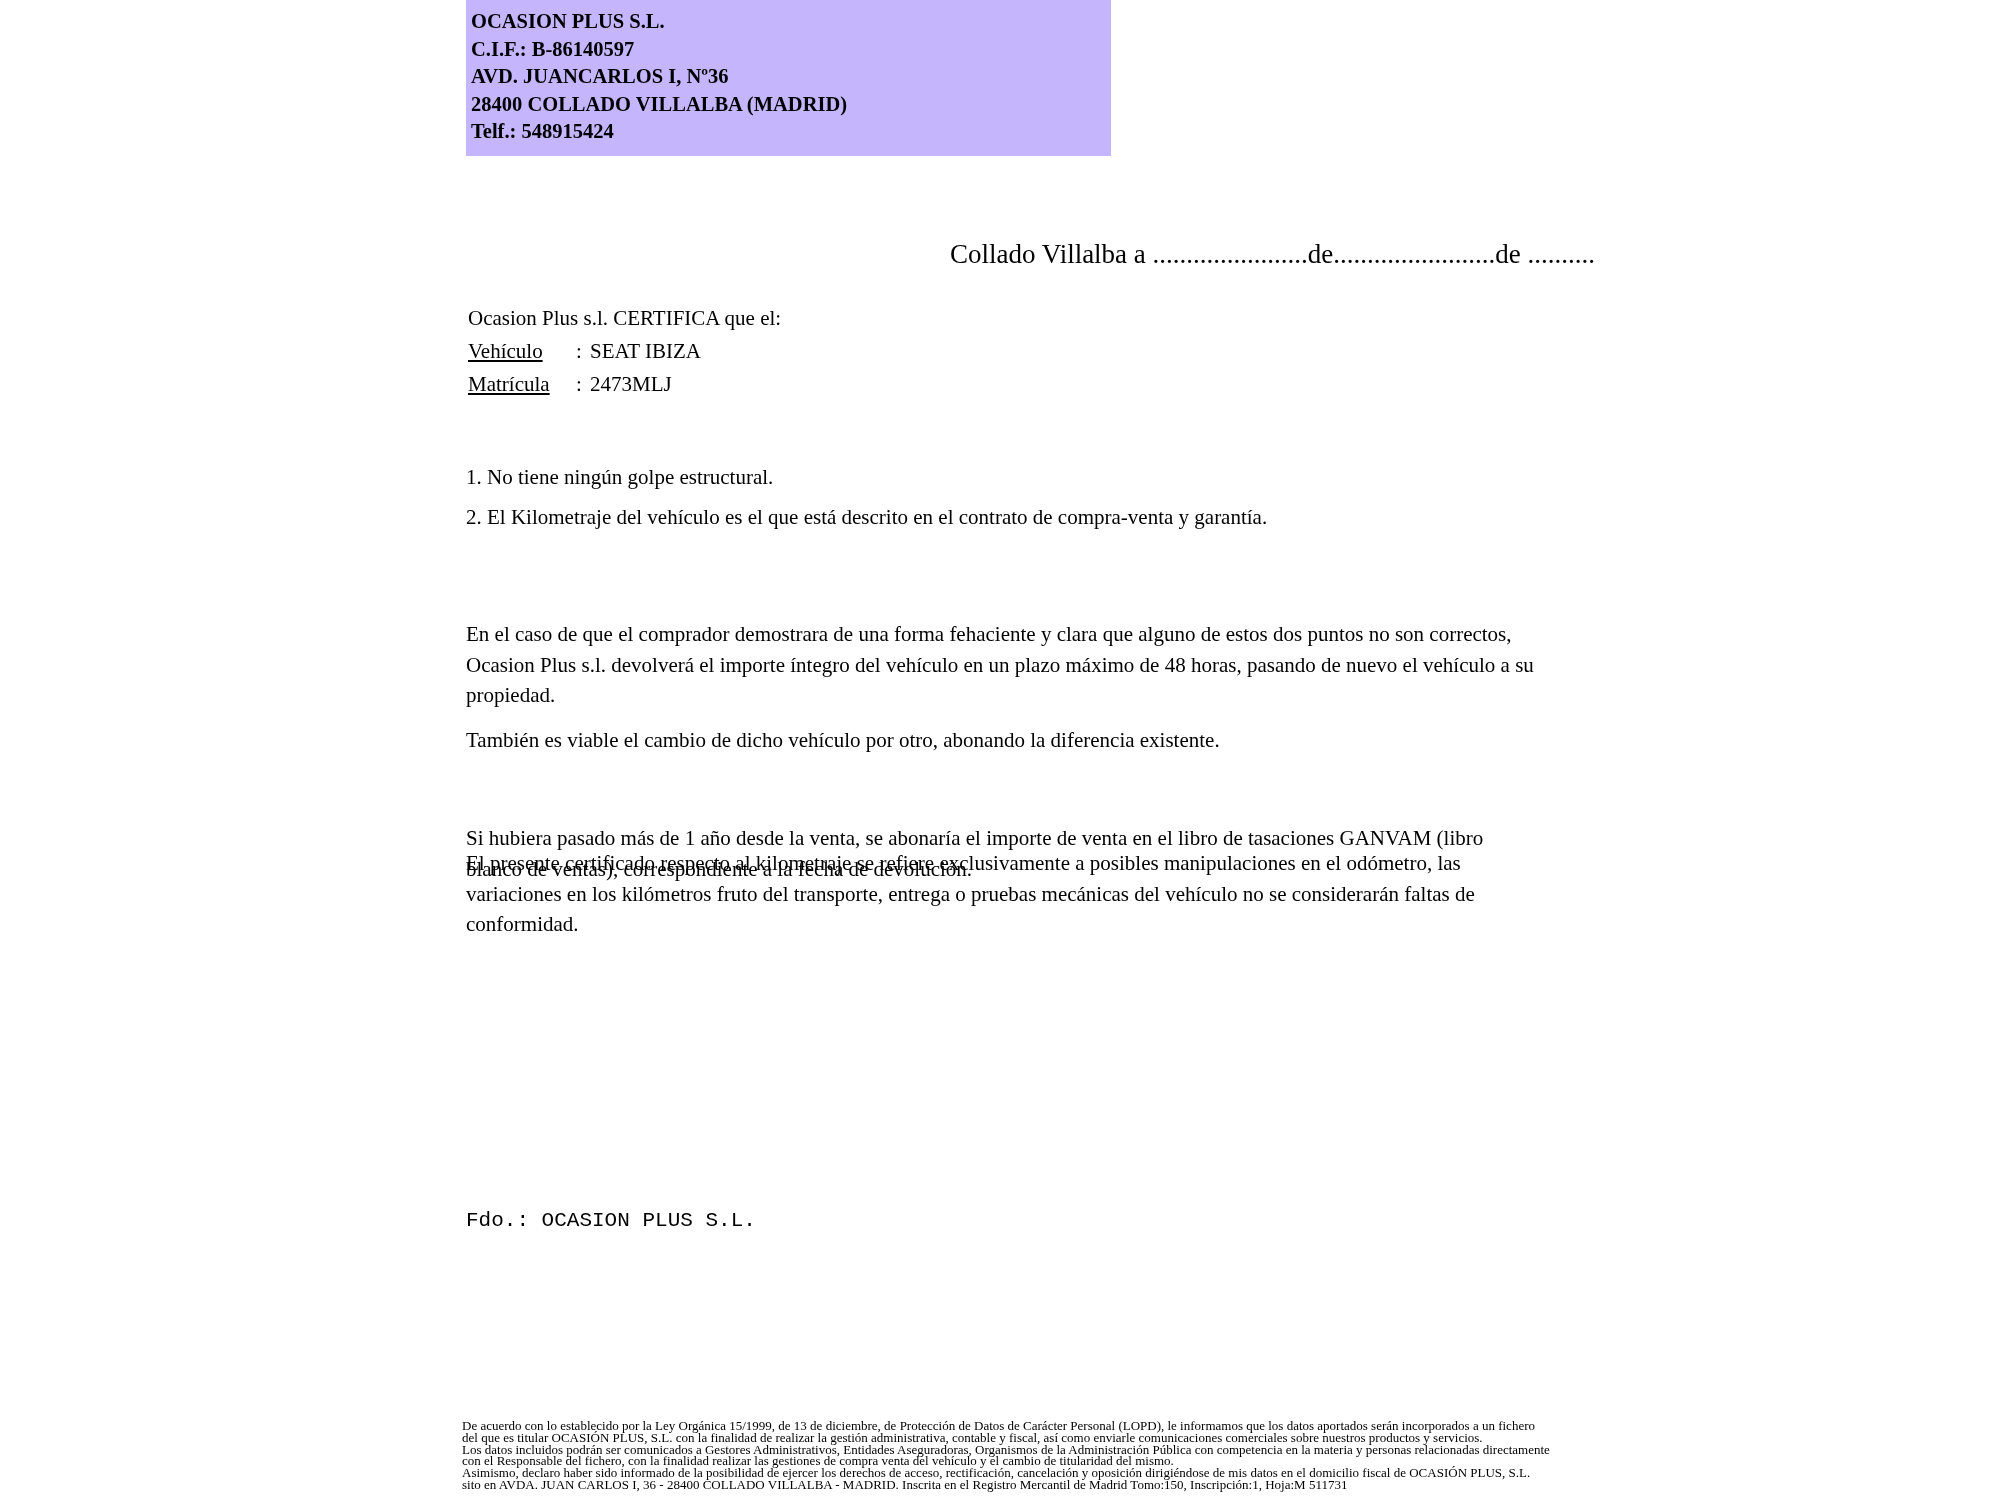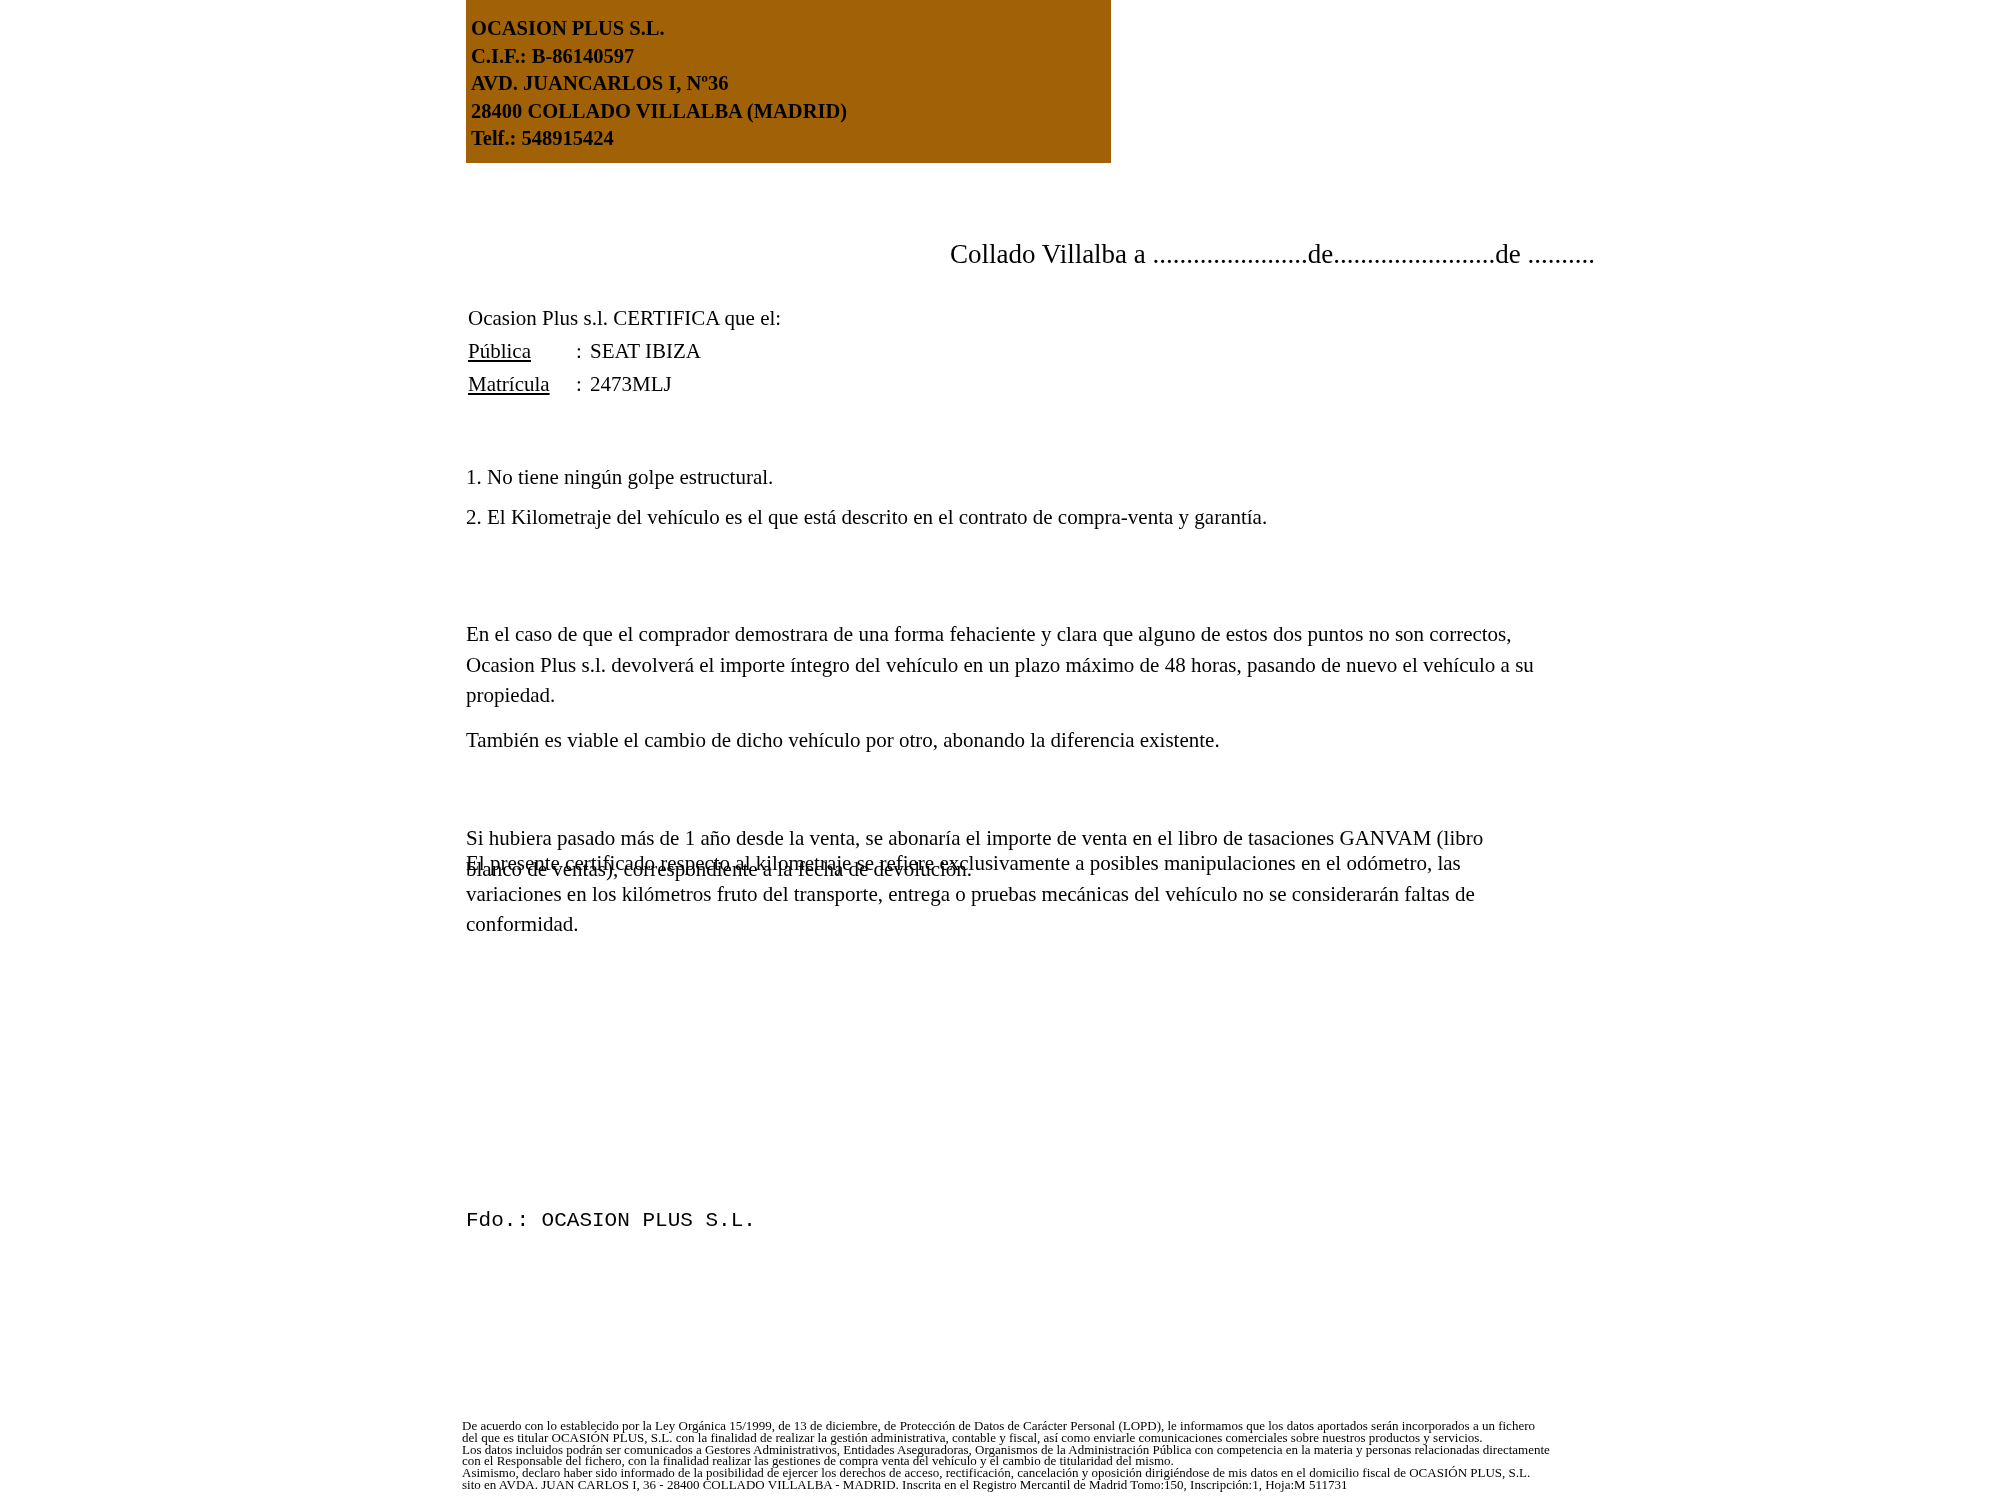--- a/index.html
+++ b/index.html
@@ -23,22 +23,22 @@
     height: 1500px;
     background: #ffffff;
   }
 
   
   .letterhead {
     position: absolute;
     left: 466px;
     top: 0px;
     width: 645px;
-    background: #a16207;
-    padding: 15px 0 10px 0;
+    background: #c4b5fd;
+    padding: 8px 0 10px 0;
     box-sizing: border-box;
   }
   .letterhead .lh-line {
     font-weight: bold;
     font-size: 20.5px;
     line-height: 27.5px;
     padding-left: 5px;
     white-space: nowrap;
   }
 
@@ -132,21 +132,21 @@
     <div class="lh-line">AVD. JUANCARLOS I, Nº36</div>
     <div class="lh-line">28400 COLLADO VILLALBA (MADRID)</div>
     <div class="lh-line">Telf.: 548915424</div>
   </div>
 
   <div class="date-line">Collado Villalba a .......................de........................de ..........</div>
 
   <div class="certifica">
     <div class="cert-row">Ocasion Plus s.l. CERTIFICA que el:</div>
     <div class="cert-row">
-      <span class="cert-label">Pública</span><span class="cert-sep">:</span><span>SEAT IBIZA</span>
+      <span class="cert-label">Vehículo</span><span class="cert-sep">:</span><span>SEAT IBIZA</span>
     </div>
     <div class="cert-row">
       <span class="cert-label">Matrícula</span><span class="cert-sep">:</span><span>2473MLJ</span>
     </div>
   </div>
 
   <div class="point point-1">1. No tiene ningún golpe estructural.</div>
   <div class="point point-2">2. El Kilometraje del vehículo es el que está descrito en el contrato de compra-venta y garantía.</div>
 
   <div class="para para-1">En el caso de que el comprador demostrara de una forma fehaciente y clara que alguno de estos dos puntos no son correctos, Ocasion Plus s.l. devolverá el importe íntegro del vehículo en un plazo máximo de 48 horas, pasando de nuevo el vehículo a su propiedad.</div>

